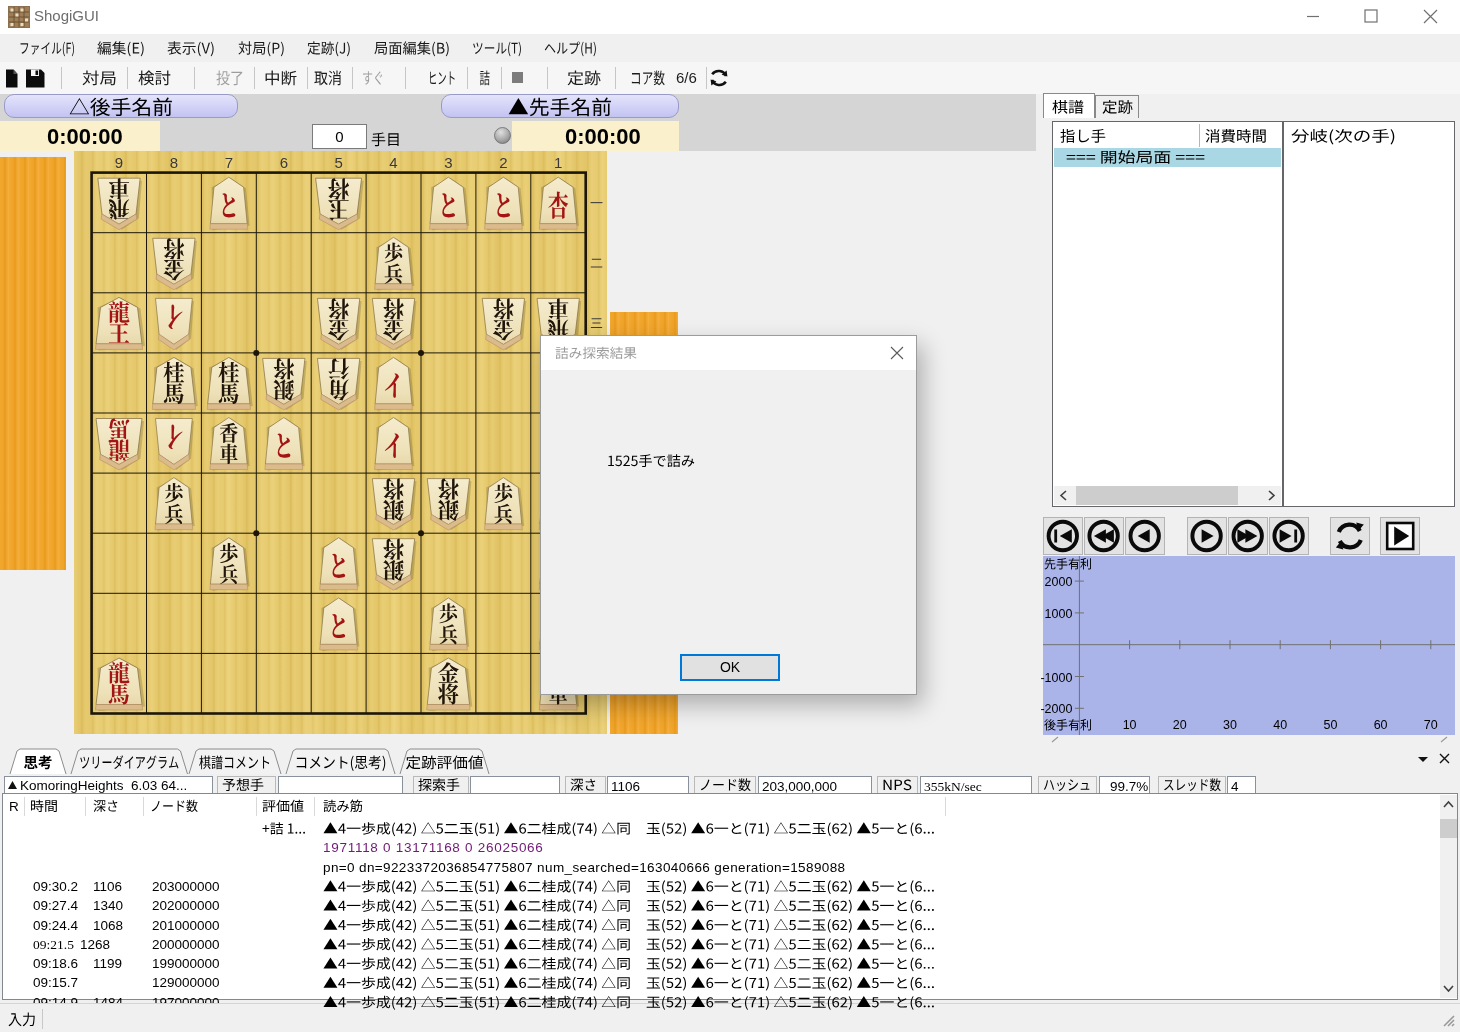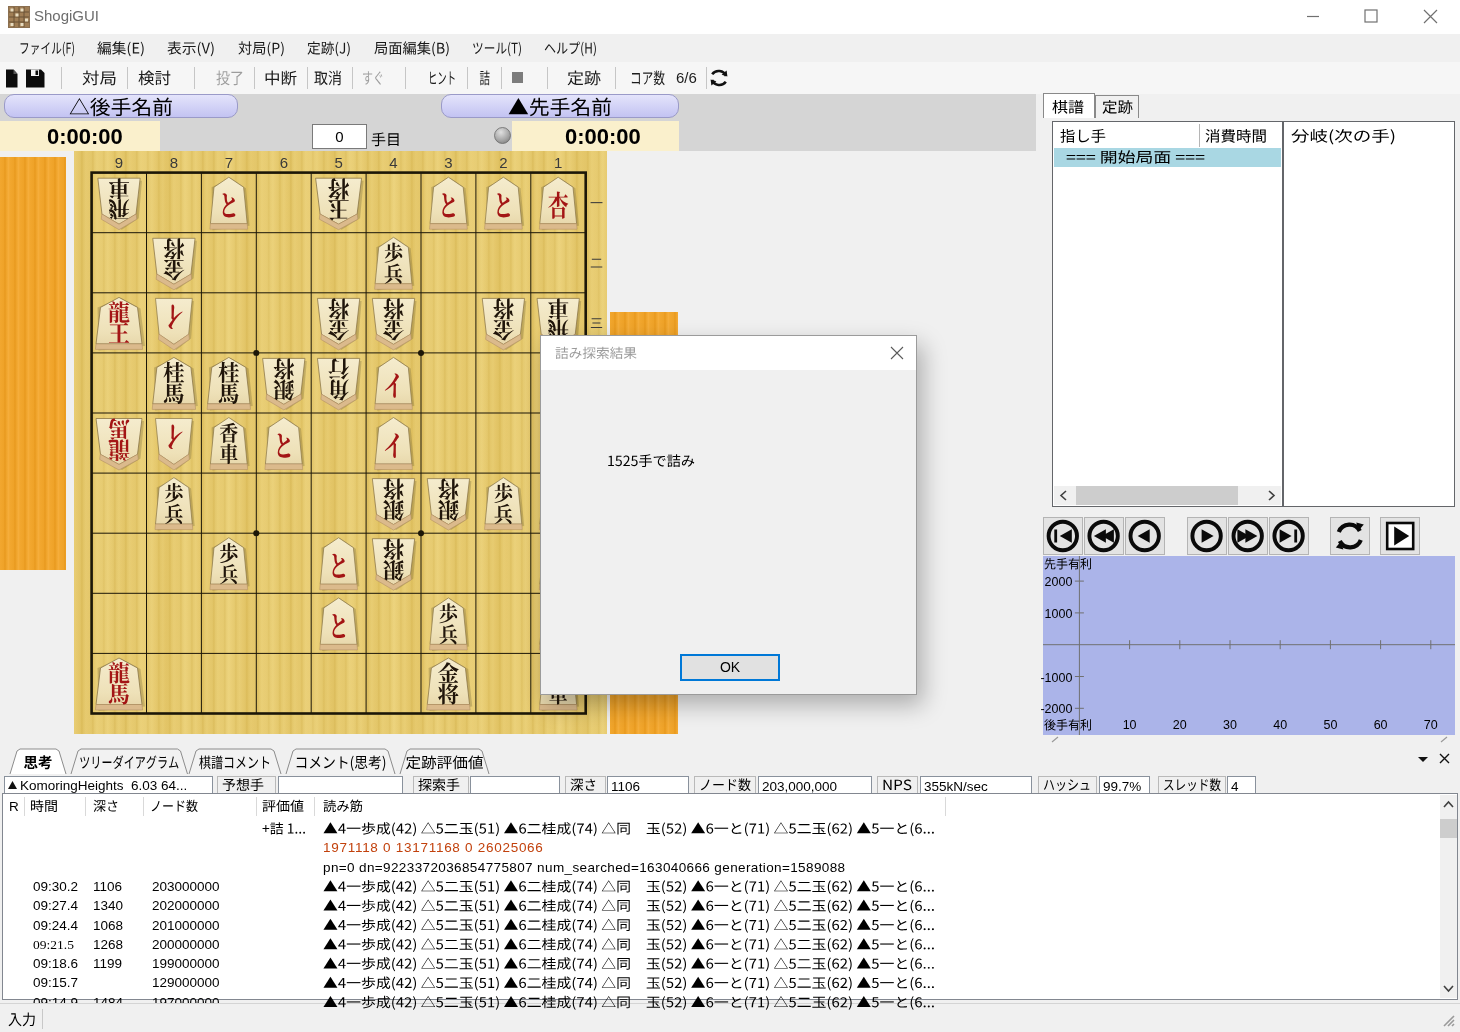--- a/index.html
+++ b/index.html
@@ -265,58 +265,58 @@
 <div class="fld" style="left:470px;top:776px;width:90px;height:18px;font-size:13.5px;overflow:hidden;"></div>
 <div class="lbl" style="left:565px;top:776px;width:41px;height:18px;"></div>
 <div class="fld" style="left:607px;top:776px;width:82px;height:18px;font-size:13.5px;overflow:hidden;">
     <span style="padding:2px 3px 0 3px;display:block;">1106</span>
   </div>
 <div class="lbl" style="left:694px;top:776px;width:62px;height:18px;"></div>
 <div class="fld" style="left:758px;top:776px;width:114px;height:24px;font-size:13.5px;overflow:hidden;">
     <span style="padding:2px 3px 0 3px;display:block;">203,000,000</span>
   </div>
 <div class="lbl" style="left:877px;top:776px;width:41px;height:18px;"></div>
-<div class="fld" style="left:920px;top:776px;width:112px;height:18px;font-size:13.5px;overflow:hidden;">
+<div class="fld" style="left:920px;top:776px;width:112px;height:18px;font-size:13.5px;overflow:hidden;font-family:Liberation Serif, serif;">
     <span style="padding:2px 3px 0 3px;display:block;">355kN/sec</span>
   </div>
 <div class="lbl" style="left:1038px;top:776px;width:59px;height:18px;"></div>
 <div class="fld" style="left:1099px;top:776px;width:51px;height:18px;font-size:13.5px;overflow:hidden;">
-    <span style="padding:2px 3px 0 3px;display:block;">99.7%</span>
+    <span style="padding:2px 3px 0 10px;display:block;">99.7%</span>
   </div>
 <div class="lbl" style="left:1158px;top:776px;width:68px;height:18px;"></div>
 <div class="fld" style="left:1227px;top:776px;width:29px;height:18px;font-size:13.5px;overflow:hidden;">
     <span style="padding:2px 3px 0 3px;display:block;">4</span>
   </div>
 <div class="abs" style="left:2px;top:793px;width:1456px;height:207px;background:#fff;border:1px solid #828790;box-sizing:border-box;"></div>
 <div class="abs" style="left:24px;top:797px;width:1px;height:19px;background:#d9d9d9;"></div>
 <div class="abs" style="left:85px;top:797px;width:1px;height:19px;background:#d9d9d9;"></div>
 <div class="abs" style="left:143px;top:797px;width:1px;height:19px;background:#d9d9d9;"></div>
 <div class="abs" style="left:256px;top:797px;width:1px;height:19px;background:#d9d9d9;"></div>
 <div class="abs" style="left:314px;top:797px;width:1px;height:19px;background:#d9d9d9;"></div>
 <div class="abs" style="left:945px;top:797px;width:1px;height:19px;background:#d9d9d9;"></div>
-<div class="abs" style="left:323px;top:840.3px;font-size:13.5px;letter-spacing:0.72px;color:#c2410c;">1971118 0 13171168 0 26025066</div>
+<div class="abs" style="left:323px;top:840.3px;font-size:13.5px;letter-spacing:0.72px;color:#701a75;">1971118 0 13171168 0 26025066</div>
 <div class="abs" style="left:323px;top:859.6px;font-size:13.5px;letter-spacing:0.38px;color:#000;">pn=0 dn=9223372036854775807 num_searched=163040666 generation=1589088</div>
 <div class="abs" style="left:0;top:878.9px;font-size:13.5px;color:#000;">
     <span style="position:absolute;left:33px;">09:30.2</span>
     <span style="position:absolute;left:93px;">1106</span>
     <span style="position:absolute;left:152px;">203000000</span>
   </div>
 <div class="abs" style="left:0;top:898.2px;font-size:13.5px;color:#000;">
     <span style="position:absolute;left:33px;">09:27.4</span>
     <span style="position:absolute;left:93px;">1340</span>
     <span style="position:absolute;left:152px;">202000000</span>
   </div>
 <div class="abs" style="left:0;top:917.5px;font-size:13.5px;color:#000;">
     <span style="position:absolute;left:33px;">09:24.4</span>
     <span style="position:absolute;left:93px;">1068</span>
     <span style="position:absolute;left:152px;">201000000</span>
   </div>
 <div class="abs" style="left:0;top:936.8px;font-size:13.5px;color:#000;">
     <span style="position:absolute;left:33px;font-family:Liberation Serif, serif;">09:21.5</span>
-    <span style="position:absolute;left:93px;">1268</span>
+    <span style="position:absolute;left:80px;">1268</span>
     <span style="position:absolute;left:152px;">200000000</span>
   </div>
 <div class="abs" style="left:0;top:956.1px;font-size:13.5px;color:#000;">
     <span style="position:absolute;left:33px;">09:18.6</span>
     <span style="position:absolute;left:93px;">1199</span>
     <span style="position:absolute;left:152px;">199000000</span>
   </div>
 <div class="abs" style="left:0;top:975.4px;font-size:13.5px;color:#000;">
     <span style="position:absolute;left:33px;">09:15.7</span>
     <span style="position:absolute;left:93px;margin-top:40px;">1291</span>

